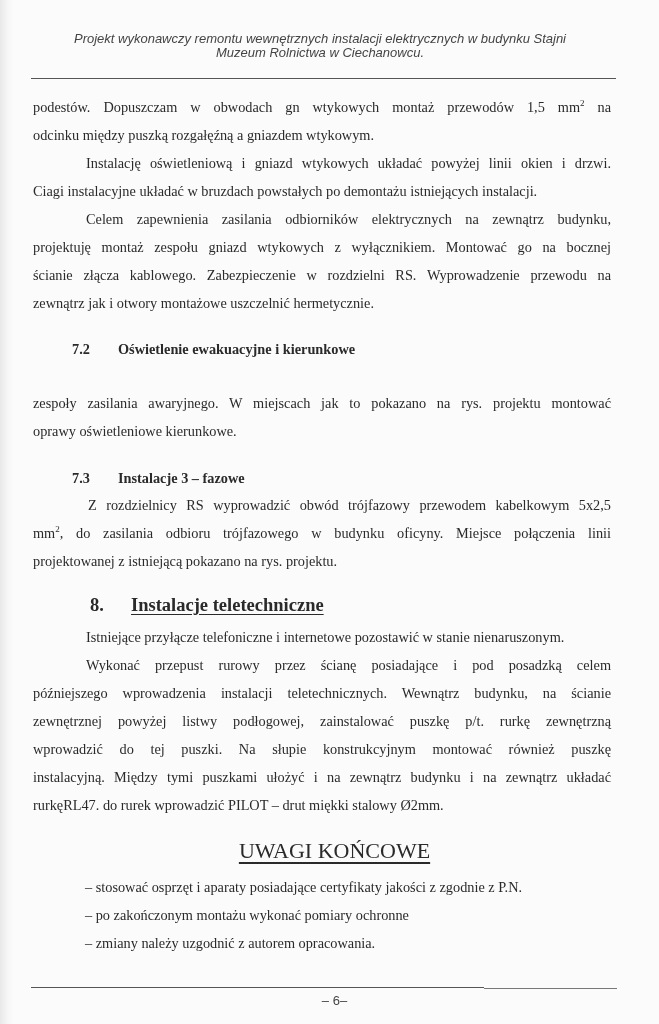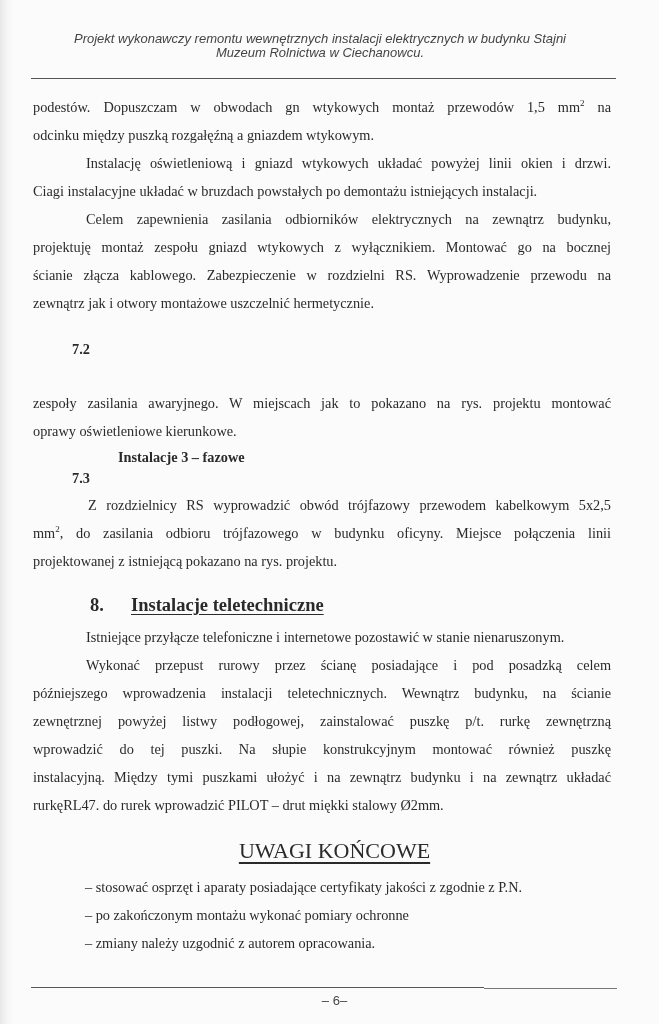--- a/index.html
+++ b/index.html
@@ -57,25 +57,26 @@
   <div class="line justify" style="top:98px"><span>podestów. Dopuszczam w obwodach gn wtykowych montaż przewodów 1,5 mm</span><sup>2</sup><span> na</span></div>
   <div class="line" style="top:126px">odcinku między puszką rozgałęźną a gniazdem wtykowym.</div>
   <div class="line indent justify" style="top:154px">Instalację oświetleniową i gniazd wtykowych układać powyżej linii okien i drzwi.</div>
   <div class="line" style="top:182px">Ciagi instalacyjne układać w bruzdach powstałych po demontażu istniejących instalacji.</div>
   <div class="line indent justify" style="top:210px">Celem zapewnienia zasilania odbiorników elektrycznych na zewnątrz budynku,</div>
   <div class="line justify" style="top:238px">projektuję montaż zespołu gniazd wtykowych z wyłącznikiem. Montować go na bocznej</div>
   <div class="line justify" style="top:266px">ścianie złącza kablowego. Zabezpieczenie w rozdzielni RS. Wyprowadzenie przewodu na</div>
   <div class="line" style="top:294px">zewnątrz jak i otwory montażowe uszczelnić hermetycznie.</div>
 
   <div class="sub-h" style="top:340px;left:72px">7.2</div>
+  <div class="sub-h" style="top:340px;left:118px">Oświetlenie ewakuacyjne i kierunkowe</div>
   <div class="line justify" style="top:394px">zespoły zasilania awaryjnego. W miejscach jak to pokazano na rys. projektu montować</div>
   <div class="line" style="top:422px">oprawy oświetleniowe kierunkowe.</div>
 
   <div class="sub-h" style="top:469px;left:72px">7.3</div>
-  <div class="sub-h" style="top:448px;left:118px">Instalacje 3 – fazowe</div>
+  <div class="sub-h" style="top:469px;left:118px">Instalacje 3 – fazowe</div>
   <div class="line justify" style="top:496px;left:88px;width:523px">Z rozdzielnicy RS wyprowadzić obwód trójfazowy przewodem kabelkowym 5x2,5</div>
   <div class="line justify" style="top:524px"><span>mm</span><sup>2</sup><span>, do zasilania odbioru trójfazowego w budynku oficyny. Miejsce połączenia linii</span></div>
   <div class="line" style="top:552px">projektowanej z istniejącą pokazano na rys. projektu.</div>
 
   <div class="h8" style="top:594px;left:90px">8.</div>
   <div class="h8" style="top:594px;left:131px"><span class="t">Instalacje teletechniczne</span></div>
   <div class="line" style="top:628px;left:86px">Istniejące przyłącze telefoniczne i internetowe pozostawić w stanie nienaruszonym.</div>
   <div class="line indent justify" style="top:656px">Wykonać przepust rurowy przez ścianę posiadające i pod posadzką celem</div>
   <div class="line justify" style="top:684px">późniejszego wprowadzenia instalacji teletechnicznych. Wewnątrz budynku, na ścianie</div>
   <div class="line justify" style="top:712px">zewnętrznej powyżej listwy podłogowej, zainstalować puszkę p/t. rurkę zewnętrzną</div>

